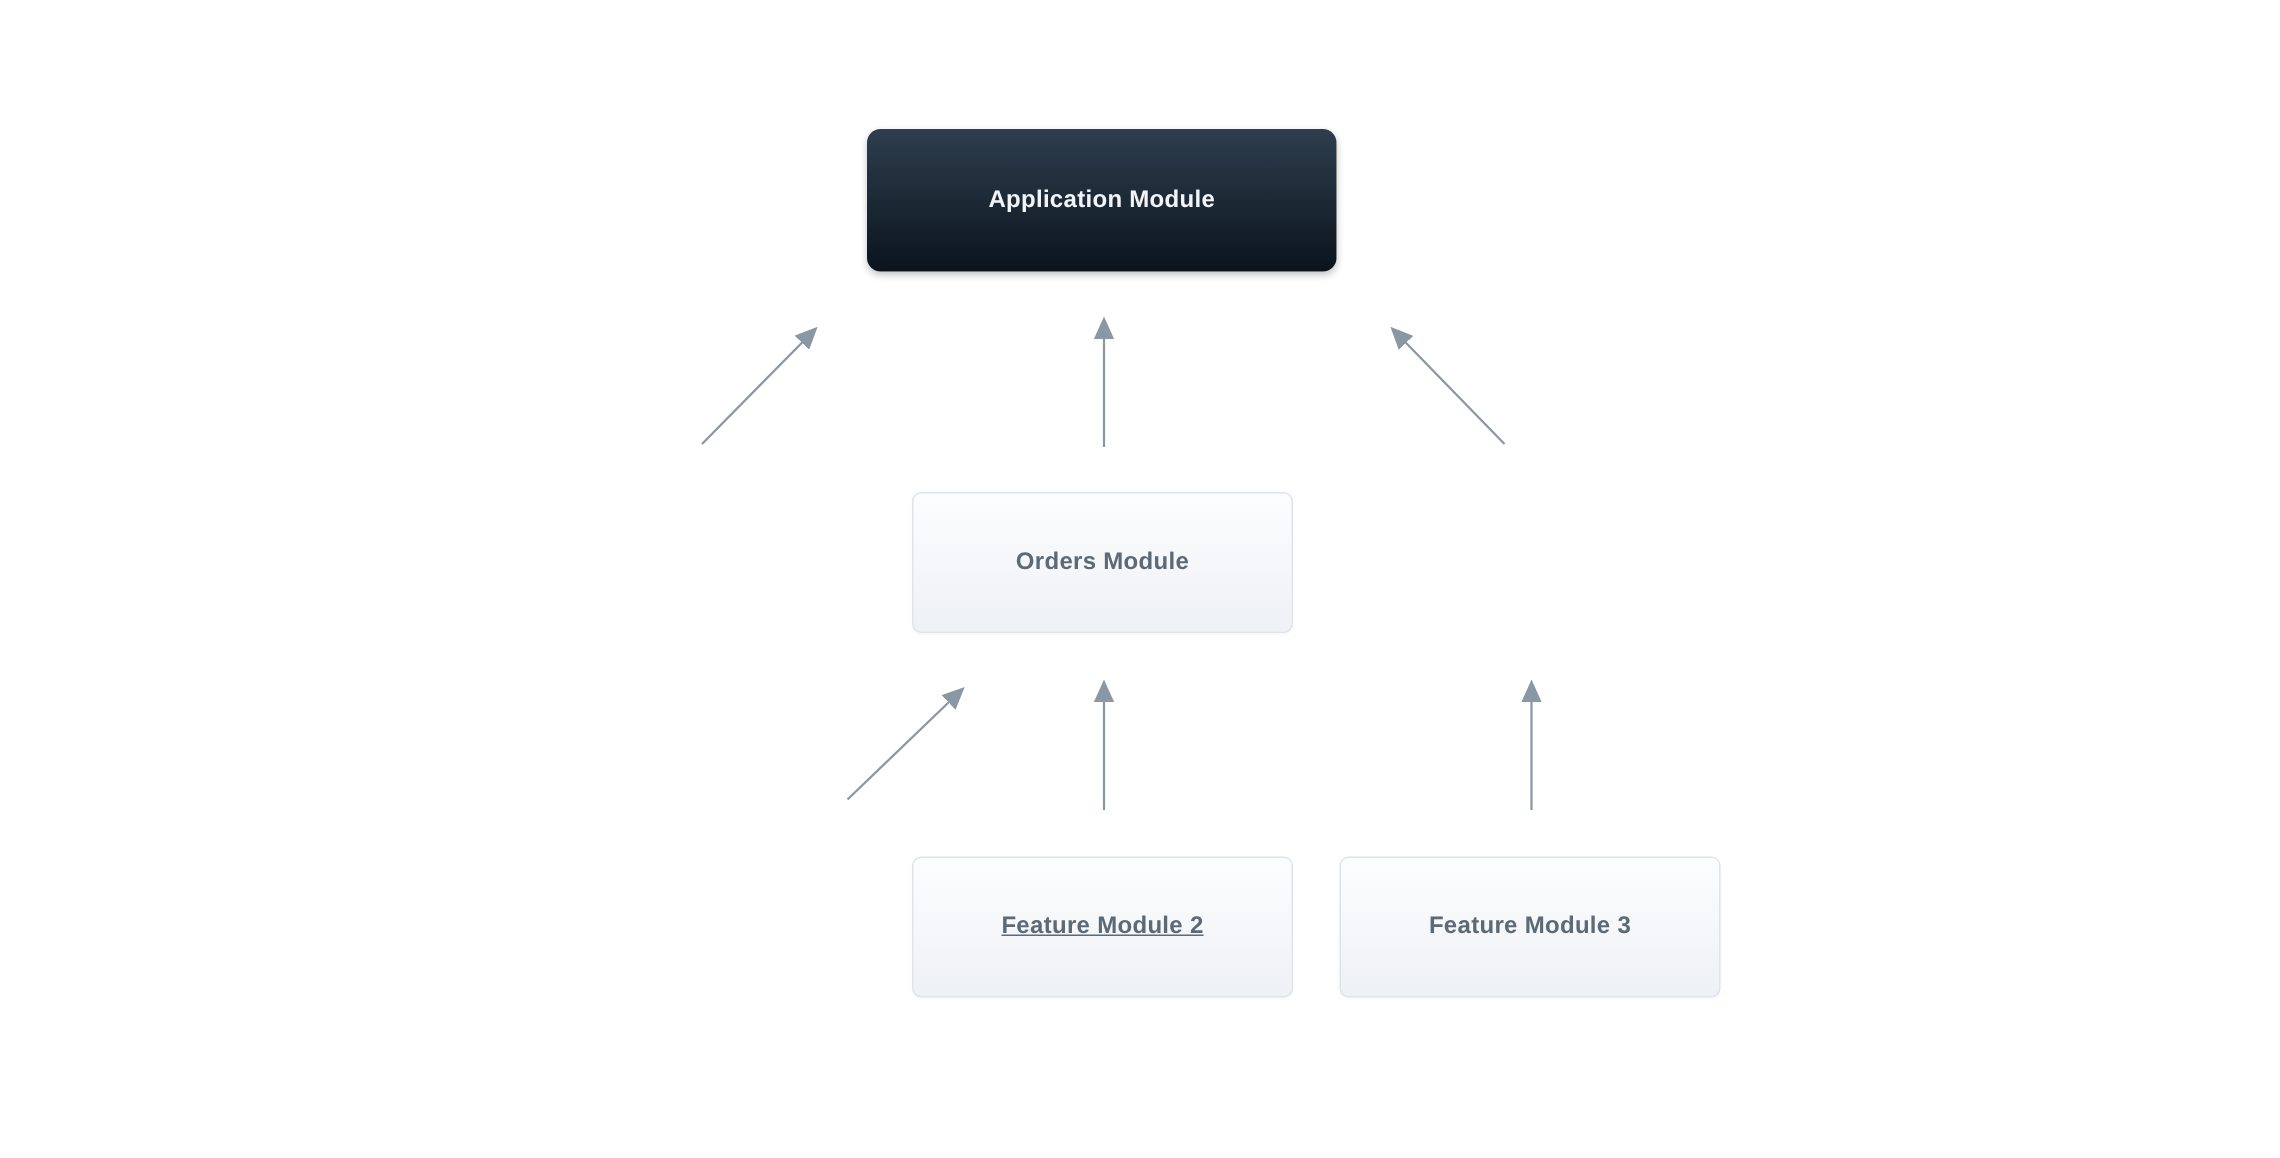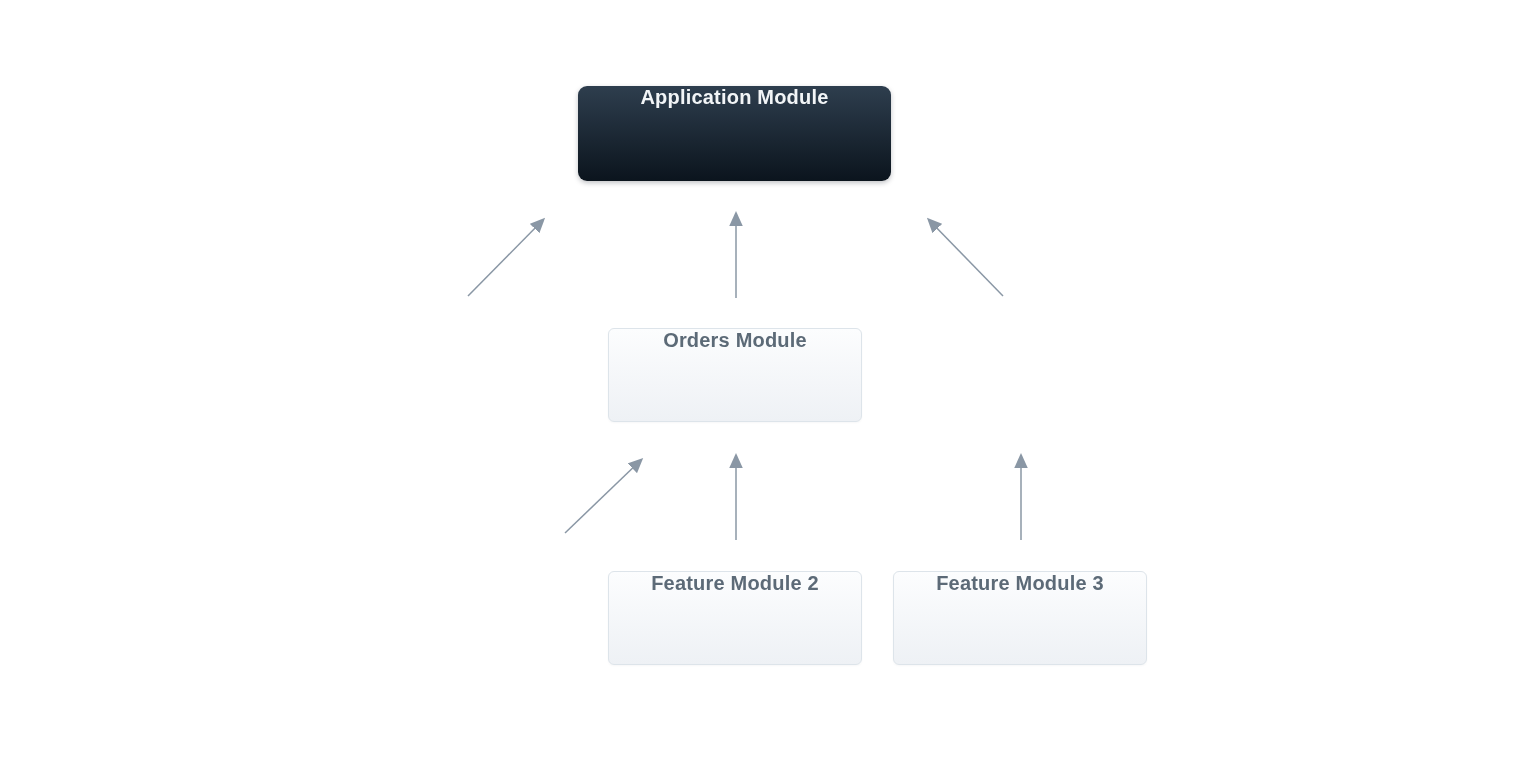--- a/index.html
+++ b/index.html
@@ -19,24 +19,24 @@
     position: absolute;
     left: 0;
     top: 0;
     width: 1520px;
     height: 772px;
     pointer-events: none;
   }
   .node {
     position: absolute;
     display: flex;
-    align-items: flex-start;
+    align-items: center;
     justify-content: center;
     box-sizing: border-box;
-    font-size: 20px;
+    font-size: 16px;
     letter-spacing: 0.2px;
     text-align: center;
   }
   .node.light {
     width: 254px;
     height: 94px;
     border: 1px solid #dde4ea;
     border-radius: 6px;
     background: linear-gradient(180deg, #fcfdfe 0%, #eef1f5 100%);
     color: #5c6a77;
@@ -50,21 +50,21 @@
     background: linear-gradient(180deg, #2e3e4e 0%, #0b141d 100%);
     color: #f2f5f7;
     font-weight: 700;
     box-shadow: 0 2px 5px rgba(10, 20, 30, 0.25);
   }
   .node.application { left: 578px; top: 86px; }
   .node.users       { left: 323px; top: 328px; }
   .node.orders      { left: 608px; top: 328px; }
   .node.chat        { left: 893px; top: 328px; }
   .node.feature1    { left: 323px; top: 571px; }
-  .node.feature2    { left: 608px; top: 571px; }
+  .node.feature2    { left: 608px; top: 571px; text-decoration: underline; }
   .node.feature3    { left: 893px; top: 571px; }
 </style>
 </head>
 <body>
 
 <div class="canvas">
 
   <svg class="edges-layer" viewBox="0 0 1520 772" xmlns="http://www.w3.org/2000/svg">
     <defs>
       <marker id="arrowhead" markerWidth="10" markerHeight="9" refX="8" refY="4.5" orient="auto">

